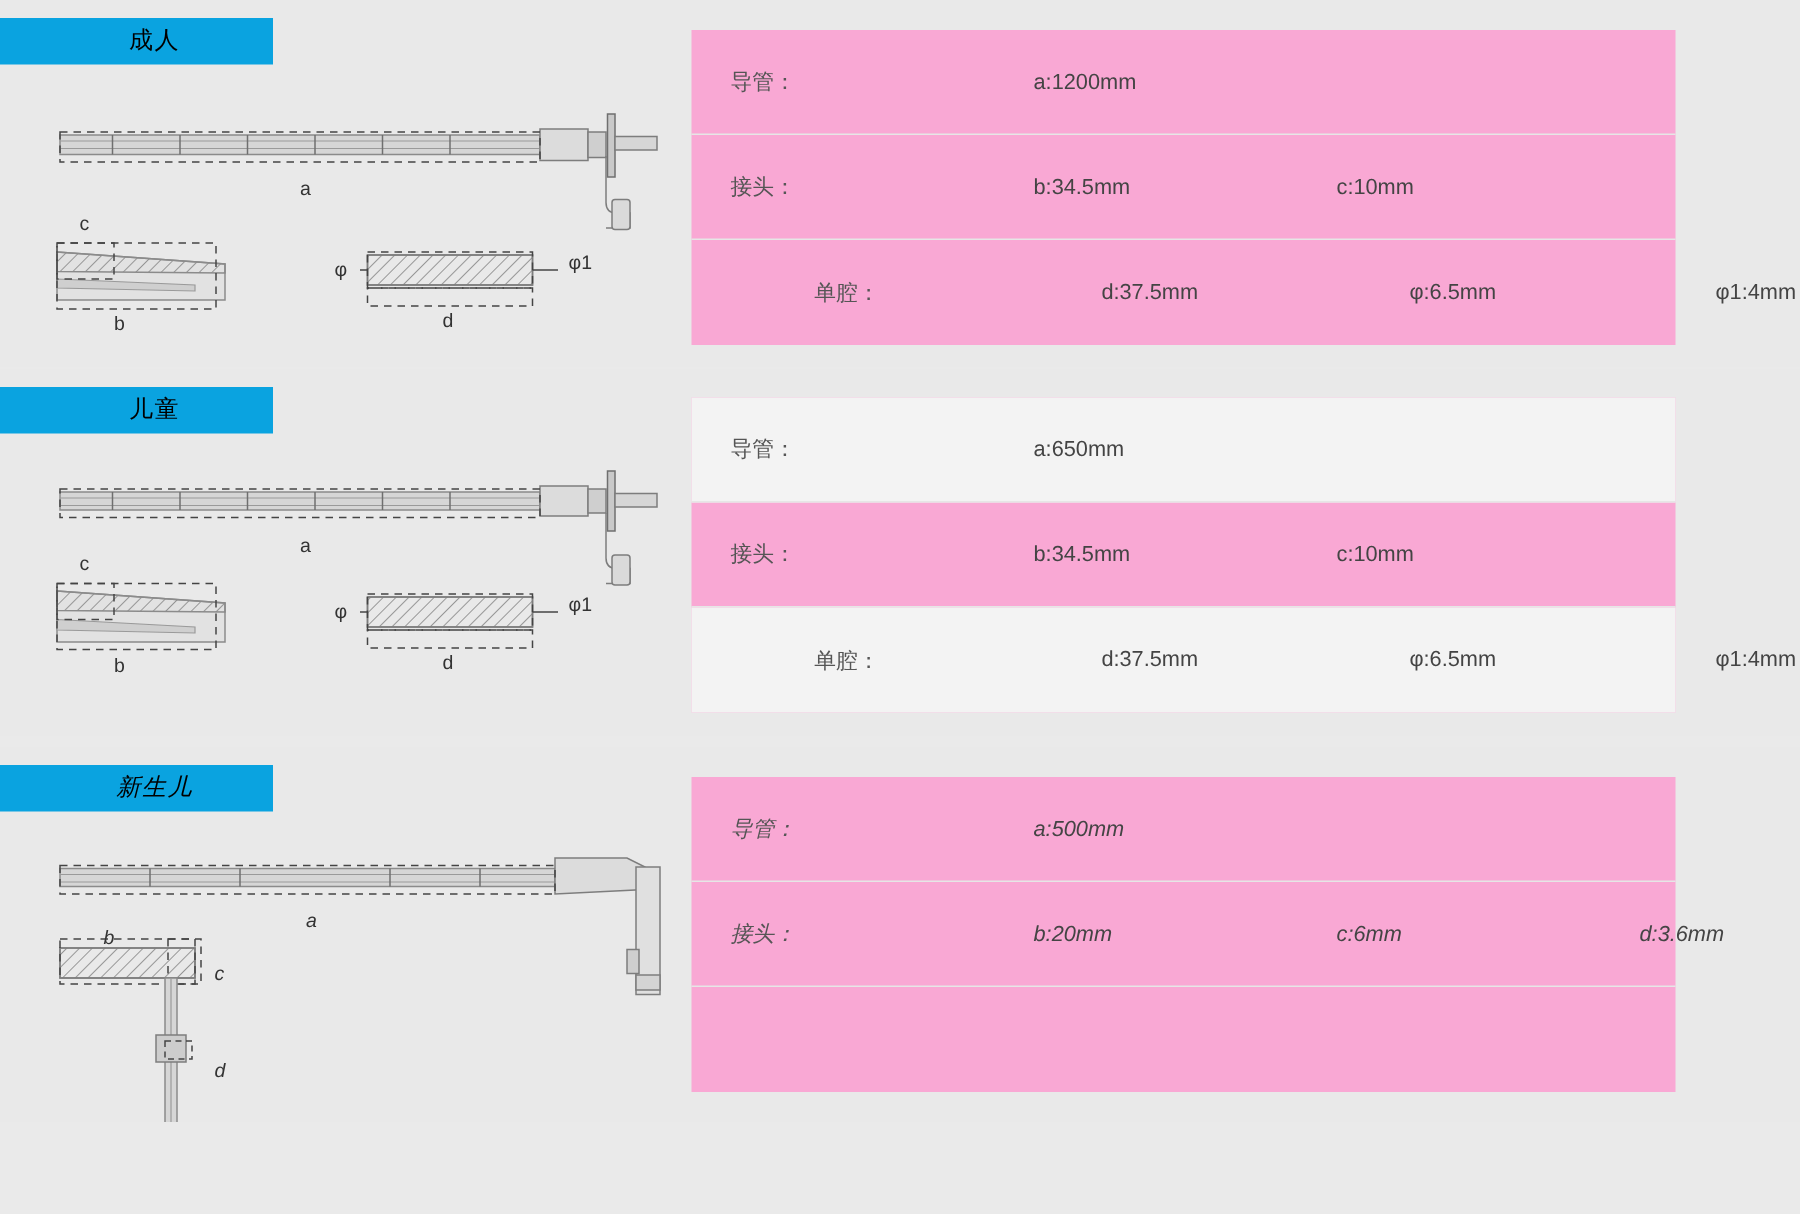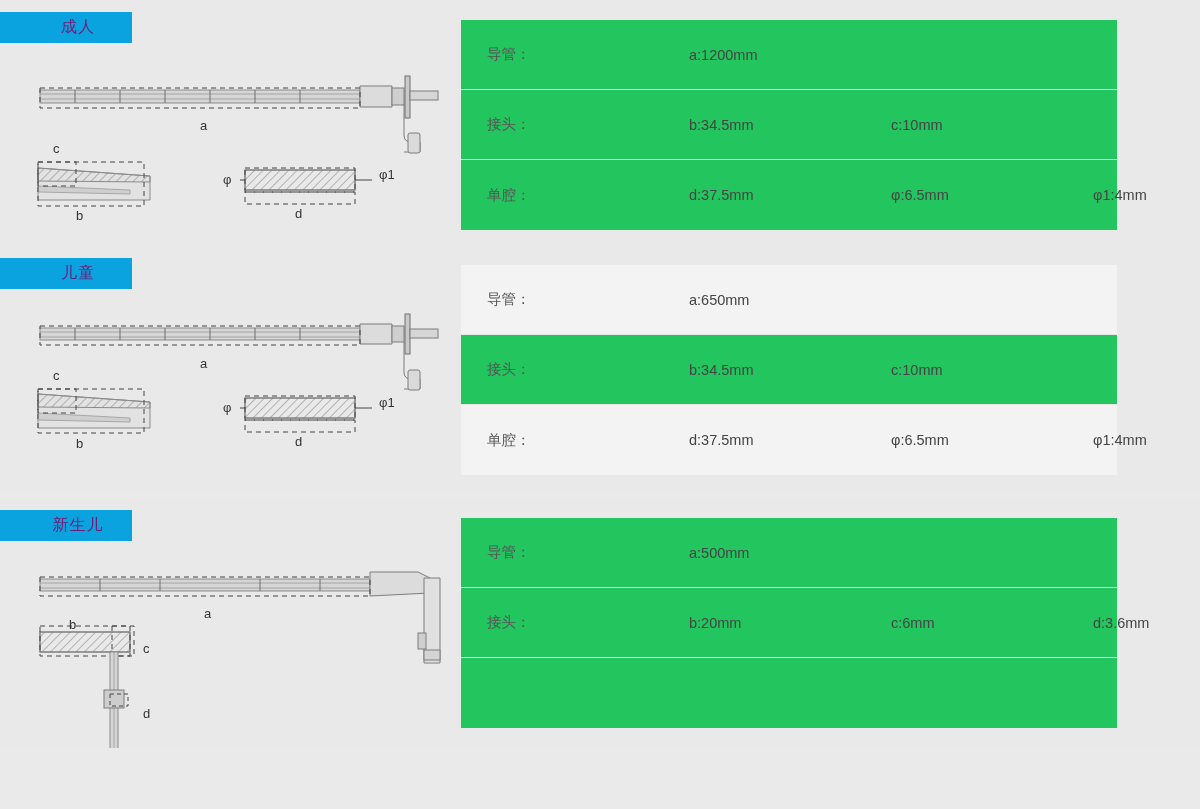--- a/index.html
+++ b/index.html
@@ -22,65 +22,65 @@
   }
 
   
   .section {
     position: absolute;
     left: 0;
     width: 1200px;
   }
   .section.s0 { top: 0px;   height: 245px; }
   .section.s1 { top: 246px; height: 245px; }
-  .section.s2 { top: 498px; height: 250px; }
+  .section.s2 { top: 498px; height: 250px; font-style: italic; }
 
   .sec-bg {
     position: absolute;
     left: 0; top: 0;
     width: 1200px;
     height: 100%;
     background: #e9e9e9;
   }
 
   
   .tab {
     position: absolute;
     left: 0;
     top: 12px;
-    width: 132px;
+    width: 182px;
     height: 31px;
     background: #0aa3e0;
-    color: #701a75;
+    color: #000000;
     font-size: 16px;
     letter-spacing: 1px;
     display: flex;
     align-items: center;
     justify-content: center;
     box-sizing: border-box;
     padding-left: 24px;
   }
 
   
   .spec {
     position: absolute;
-    background: #22c55e;
+    background: #f9a8d4;
     box-sizing: border-box;
   }
   .spec-row {
     display: flex;
     align-items: center;
     height: 70px;
     box-sizing: border-box;
     border-bottom: 1px solid #e6e6e6;
     padding-left: 26px;
     font-size: 14.5px;
     color: #444;
   }
-  .spec-row:last-child { border-bottom: none; }
+  .spec-row:last-child { border-bottom: none; text-align: center; }
   .spec-row.alt { background: #f3f3f3; }
   .spec-label {
     width: 155px;
     flex: 0 0 155px;
     color: #555;
   }
   .spec-val {
     width: 155px;
     flex: 0 0 155px;
     color: #444;

